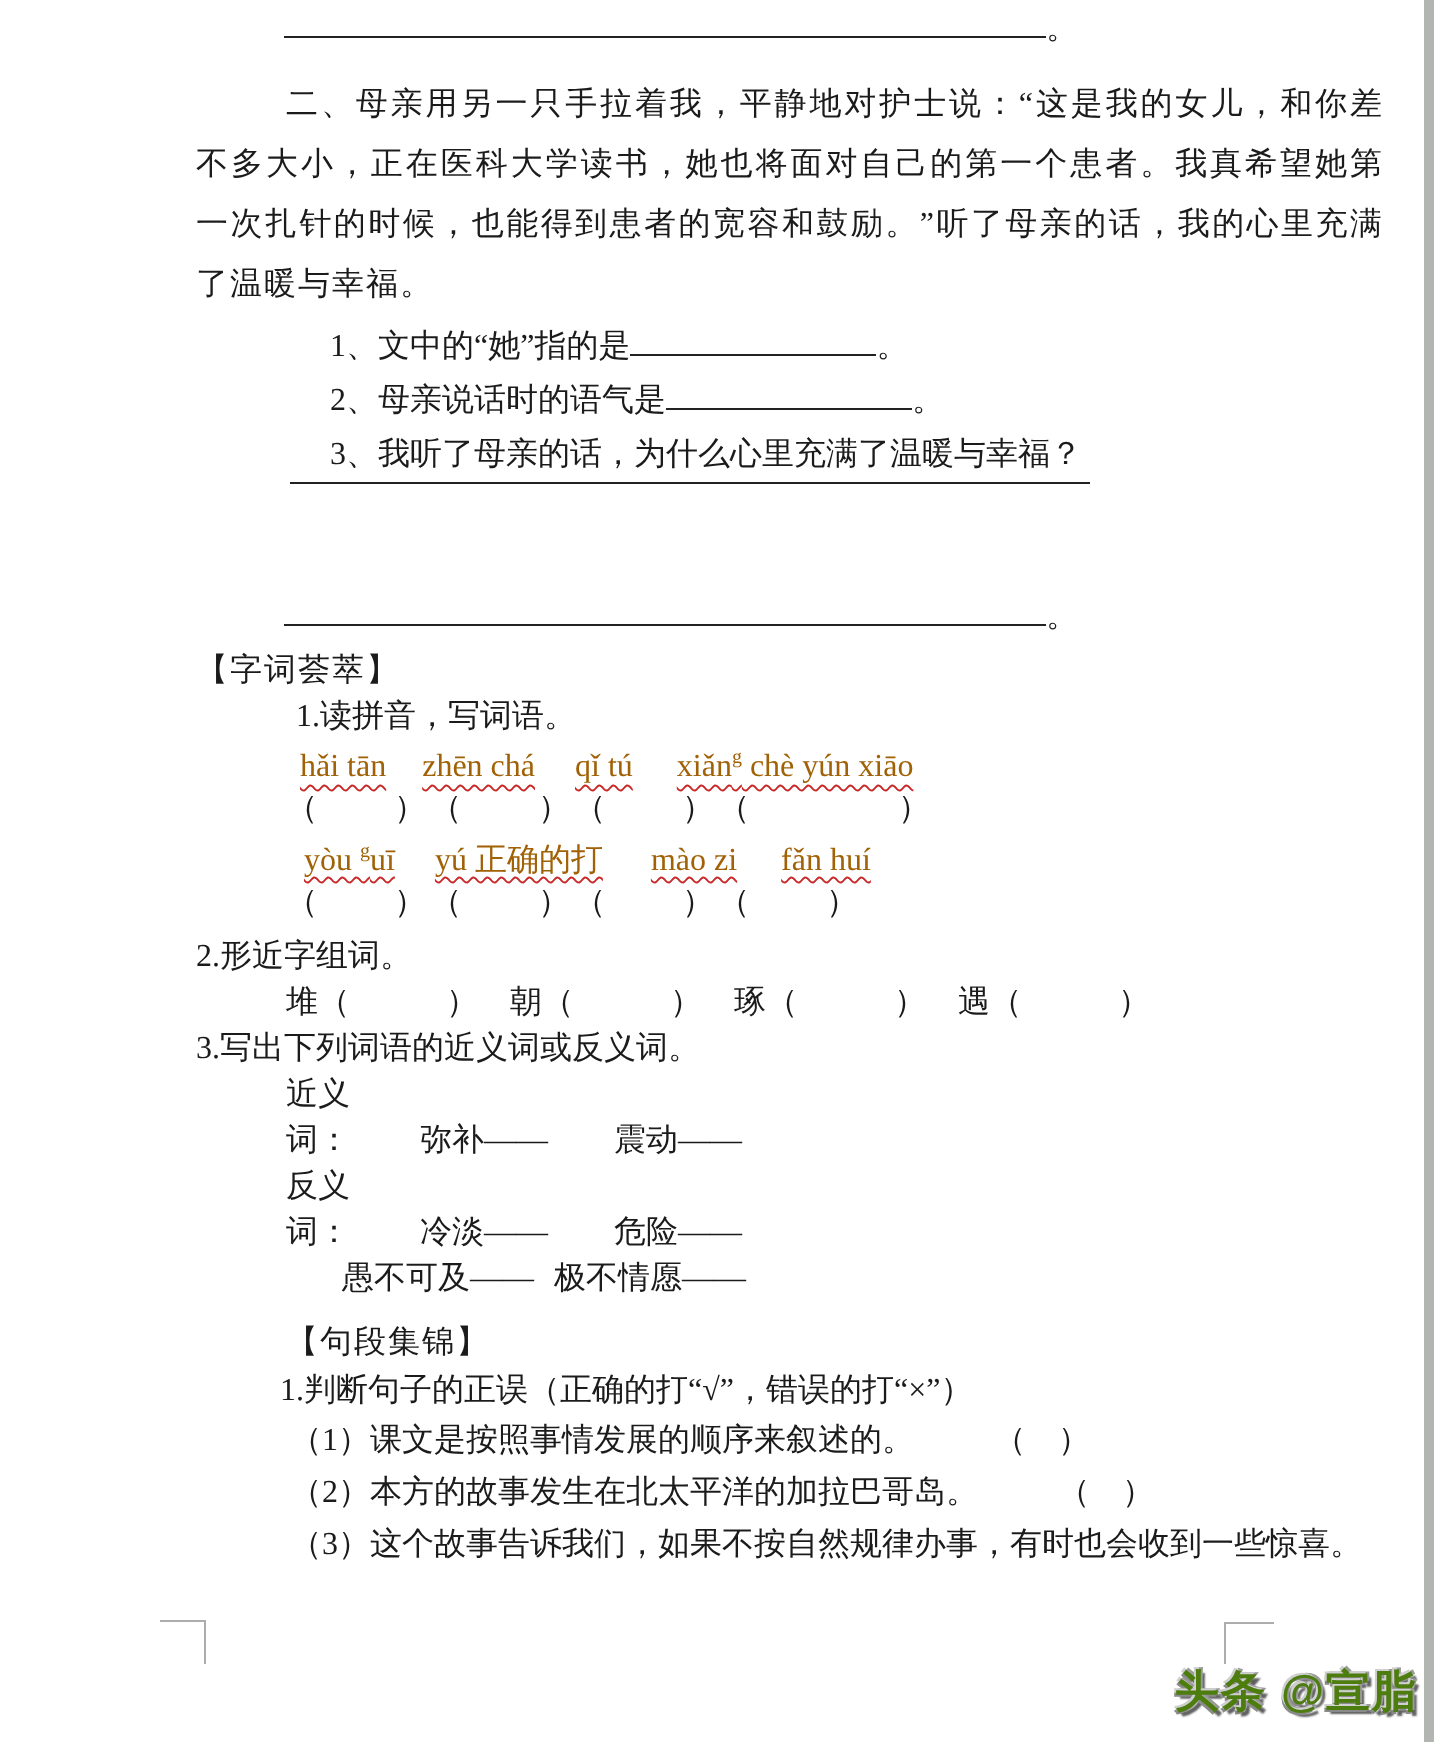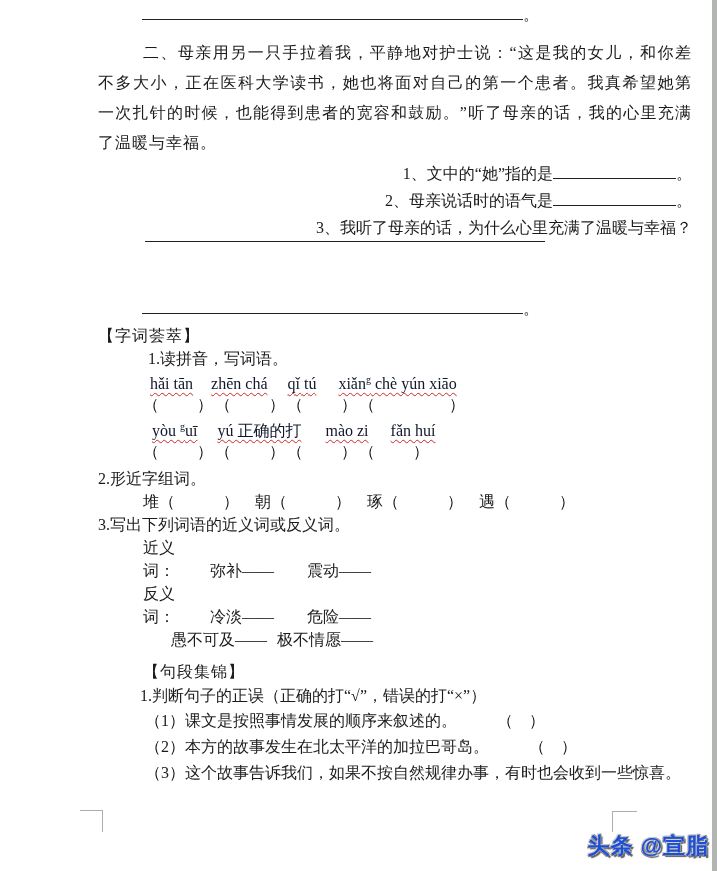--- a/index.html
+++ b/index.html
@@ -9,32 +9,32 @@
     color:#1b1b1b;font-size:16px;
   }
   .edge-right{position:absolute;right:0;top:0;width:5px;height:871px;background:#b3b5b3;}
   .content{position:absolute;left:98px;top:0;width:594px;padding-top:4px;}
 
   .blankrow{margin-left:44px;height:22px;line-height:22px;}
   .bline{display:inline-block;width:381px;height:13px;border-bottom:1px solid #222;}
 
   .para{margin-top:12px;line-height:30px;text-indent:45px;text-align:justify;letter-spacing:1px;}
 
-  .qs{margin-left:30px;margin-top:2px;line-height:27px;text-align:right;}
+  .qs{margin-left:67px;margin-top:2px;line-height:27px;}
   .qblank{display:inline-block;width:123px;height:13px;border-bottom:1px solid #222;}
 
   .ansline{margin-left:47px;margin-top:0;width:400px;height:0;border-top:1px solid #222;}
 
   .blank2{margin-top:56px;}
 
   .title{margin-top:10px;line-height:23px;}
-  .sechead{margin-top:4px;line-height:24px;letter-spacing:1px;}
+  .sechead{margin-top:4px;line-height:24px;letter-spacing:1px;font-family:Liberation Mono, monospace;}
 
   .sub{margin-left:50px;line-height:21px;}
-  .pyrow{margin-left:52px;line-height:21px;color:#0f172a;}
+  .pyrow{margin-left:52px;line-height:21px;color:#a16207;}
   .pyrow2{margin-left:54px;}
   .pyg{
     text-decoration:underline wavy #c82828;
     text-decoration-thickness:1px;text-underline-offset:3px;
     text-decoration-skip-ink:none;
   }
   .pyg sup{font-size:10px;}
   .g2{margin-left:14px;} .g3{margin-left:16px;} .g4{margin-left:18px;}
   .h2{margin-left:16px;} .h3{margin-left:20px;} .h4{margin-left:18px;}
   .parens{margin-left:45px;line-height:21px;letter-spacing:2px;}
@@ -57,21 +57,21 @@
   .jans{margin-left:40px;}
 
   .corner-l{position:absolute;left:80px;top:810px;width:22px;height:21px;
     border-top:1px solid #adadad;border-right:1px solid #adadad;}
   .corner-r{position:absolute;left:612px;top:811px;width:24px;height:20px;
     border-top:1px solid #adadad;border-left:1px solid #adadad;}
 
   .watermark{
     position:absolute;right:8px;bottom:10px;
     font-family:"Liberation Sans","DejaVu Sans",sans-serif;
-    font-size:22px;font-weight:bold;letter-spacing:1px;color:#1d4ed8;
+    font-size:22px;font-weight:bold;letter-spacing:1px;color:#4d7c0f;
     text-shadow:-1px -1px 0 #cfcfcf,1px -1px 0 #9a9a9a,-1px 1px 0 #8a8a8a,2px 2px 1px #5f5f5f;
   }
 </style>
 </head>
 <body>
 
 <div class="page">
   <div class="content">
 
     <div class="blankrow"><span class="bline"></span><span>。</span></div>

